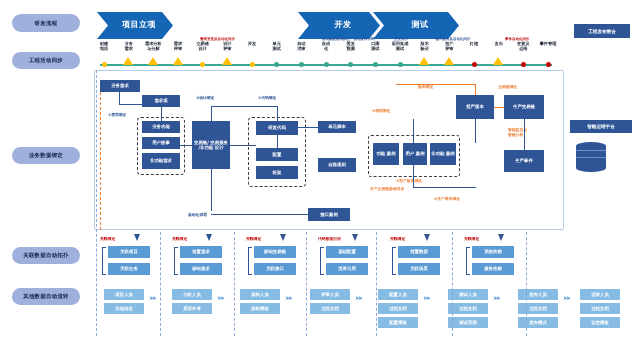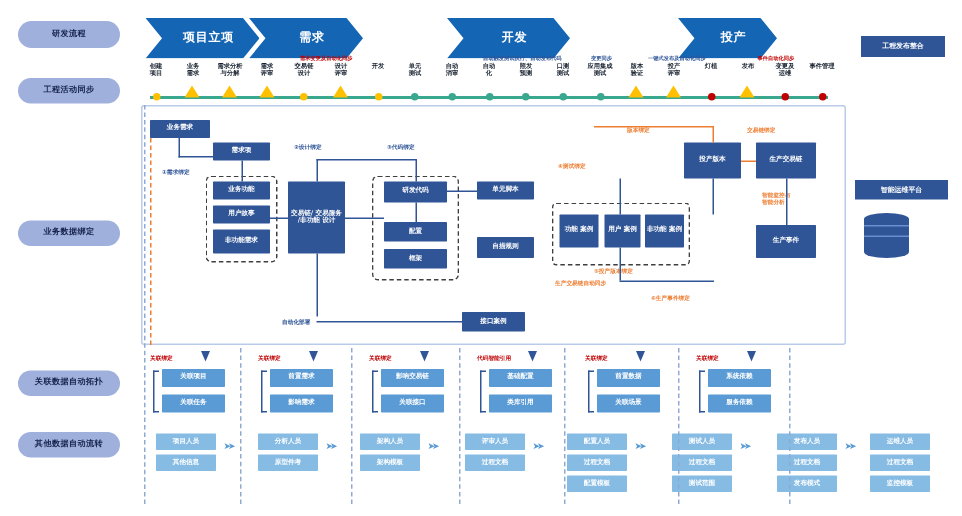--- a/index.html
+++ b/index.html
@@ -65,23 +65,22 @@
 
   <div class="abs pill" style="left:12px;top:52px;width:68px;height:17px;">工程活动同步</div>
 
   <div class="abs pill" style="left:12px;top:147px;width:68px;height:17px;">业务数据绑定</div>
 
   <div class="abs pill" style="left:12px;top:247px;width:68px;height:17px;">关联数据自动拓扑</div>
 
   <div class="abs pill" style="left:12px;top:288px;width:68px;height:17px;">其他数据自动流转</div>
 
   <div class="abs chev" style="left:97px;top:12px;width:76px;height:27px;">项目立项</div>
-  <div class="abs chev" style="left:166px;top:12px;width:76px;height:27px;">需求</div>
   <div class="abs chev" style="left:298px;top:12px;width:82px;height:27px;">开发</div>
-  <div class="abs chev" style="left:452px;top:12px;width:66px;height:27px;">投产</div>
+  <div class="abs chev" style="left:373px;top:12px;width:86px;height:27px;">测试</div>
 
   <div class="abs" style="left:574px;top:24px;width:56px;height:14px;background:#2f5597;color:#fff;
        display:flex;align-items:center;justify-content:center;font-size:4.6px;font-weight:bold;">工程发布整合</div>
 
   <div class="abs outerframe" style="left:94px;top:70px;width:470px;height:160px;border-radius:2px;"></div>
 
   <div class="abs tl-line" style="left:100px;top:64px;width:452px;"></div>
 
   <div id="timeline-layer">
       <div class="abs tl-lbl" style="left: 88px; top: 42px; width: 32px; white-space: pre-line;">创建

